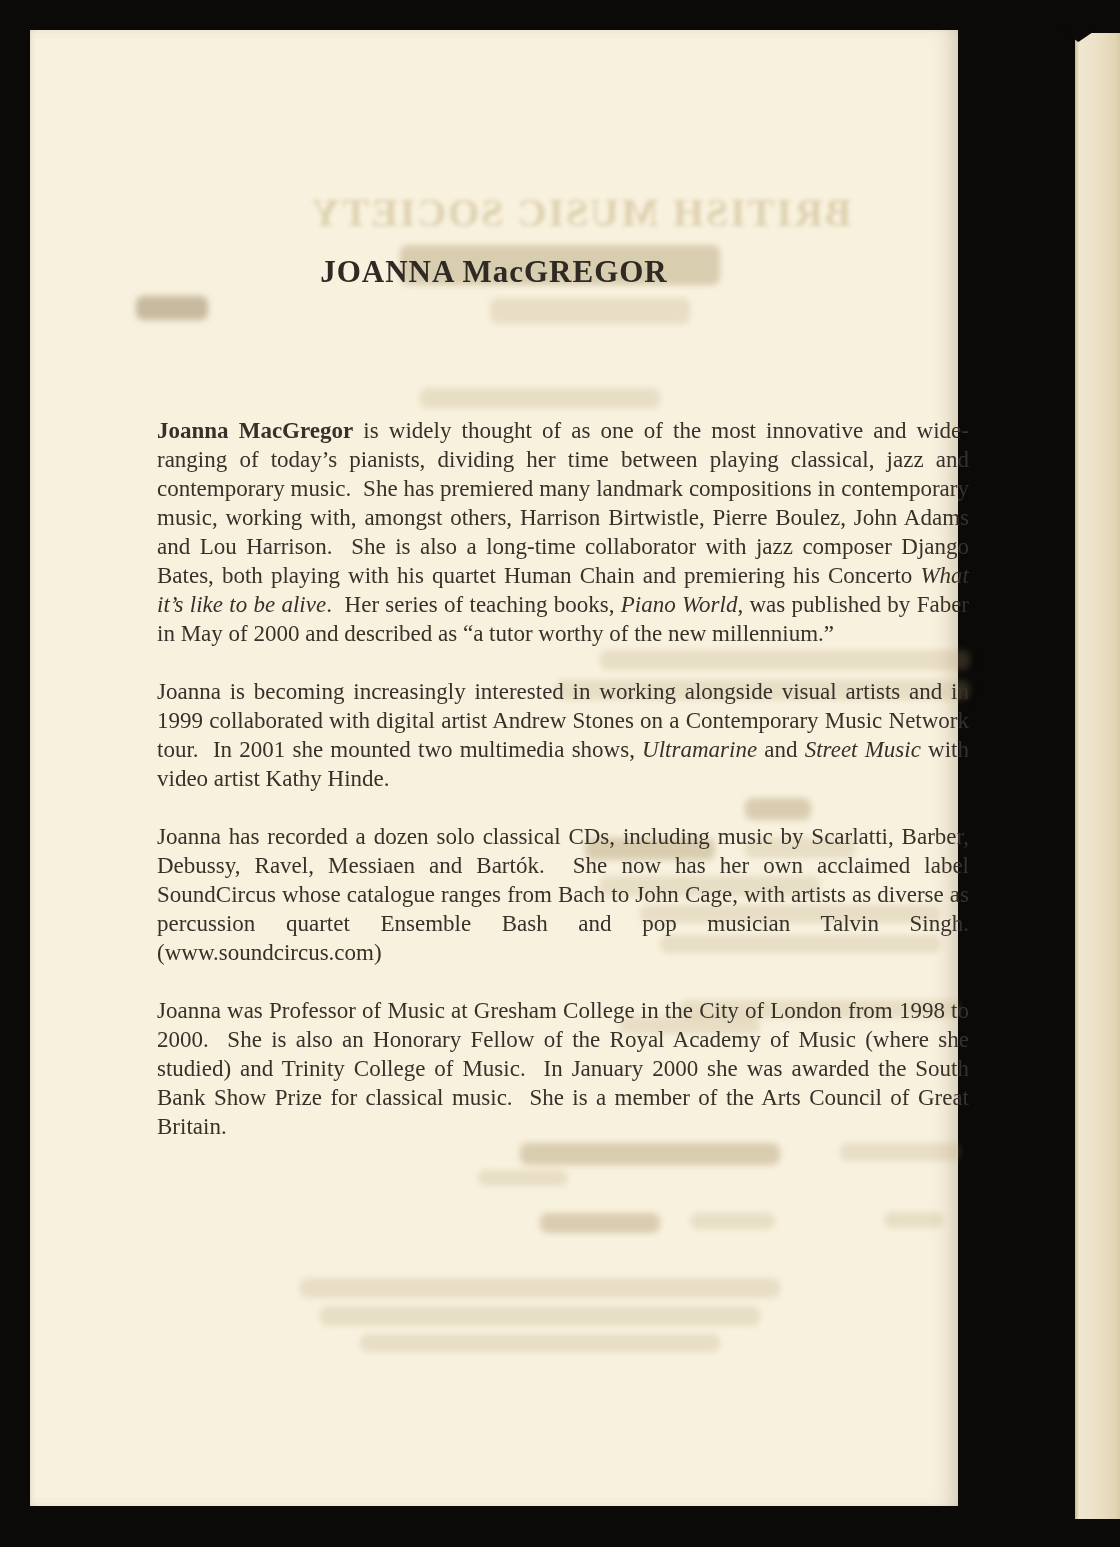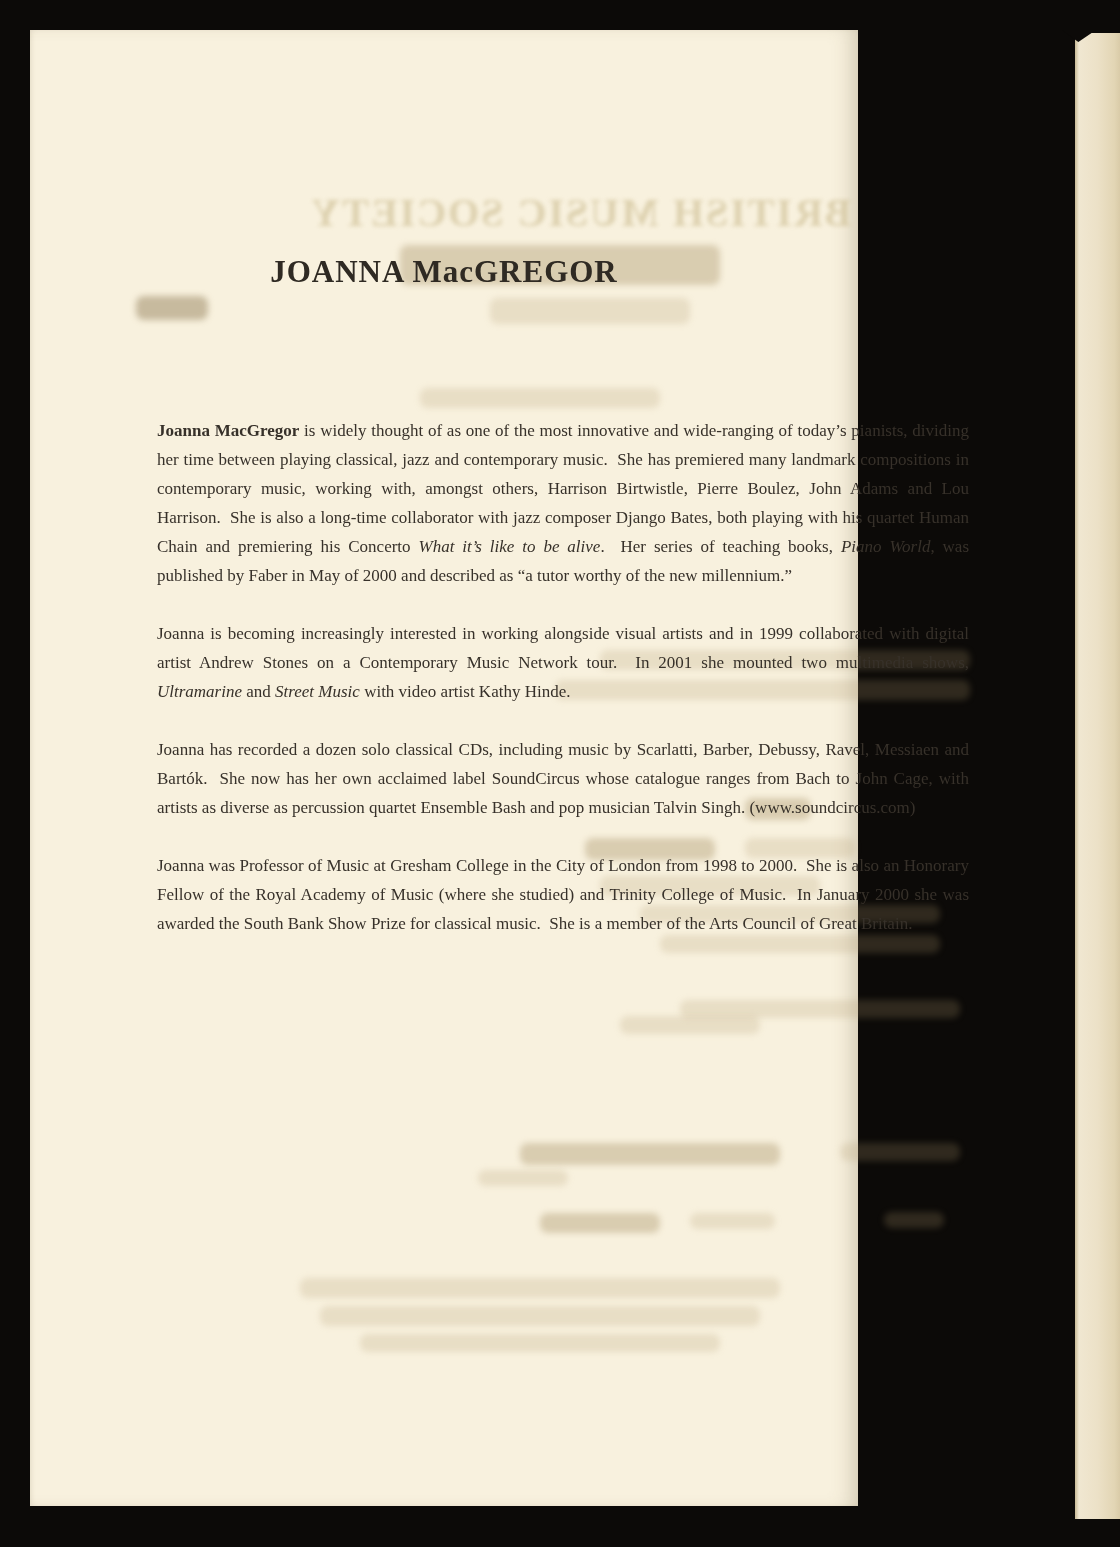--- a/index.html
+++ b/index.html
@@ -2,42 +2,42 @@
 <html><head>
 <meta charset="utf-8">
 <style>
   html,body{margin:0;padding:0;background:#000;}
   .scan{
     position:relative;width:1120px;height:1547px;overflow:hidden;
     background:#0c0a08;
     font-family:"Liberation Serif","DejaVu Serif",serif;
   }
   .page{
-    position:absolute;left:30px;top:30px;width:828px;height:1476px;
+    position:absolute;left:30px;top:30px;width:928px;height:1476px;
     background:#f8f1de;
     box-shadow:inset -16px 0 22px -12px rgba(95,78,45,.28), inset 3px 0 6px -3px rgba(95,78,45,.18);
   }
   .fore-edge{
     position:absolute;left:1075px;top:33px;width:45px;height:1486px;
     background:linear-gradient(90deg,#c9ba96 0%,#f0e7d1 9%,#ece1c7 50%,#e2d5b4 88%,#d9cba8 100%);
   }
   .notch-top{
     position:absolute;left:1062px;top:30px;width:34px;height:12px;
     background:#0c0a08;
     -webkit-clip-path:polygon(0 0,100% 0,48% 100%);
     clip-path:polygon(0 0,100% 0,48% 100%);
   }
   .page-title{
     position:absolute;left:0;top:226px;width:100%;margin:0;
     text-align:center;font-size:31px;line-height:32px;font-weight:bold;
     letter-spacing:1px;color:#2f2a23;
   }
   .page-body{
     position:absolute;left:127px;top:386px;width:812px;
-    font-size:17px;line-height:29px;color:#37312a;
+    font-size:23px;line-height:29px;color:#37312a;
     text-align:justify;
   }
   .page-body p{margin:0 0 29px 0;}
   .run-bold{font-weight:bold;}
   .run-italic{font-style:italic;}
   
   .bleed-title{
     position:absolute;left:238px;top:158px;width:625px;height:52px;
     margin:0;text-align:center;
     font-size:40px;line-height:50px;font-weight:bold;letter-spacing:2px;

